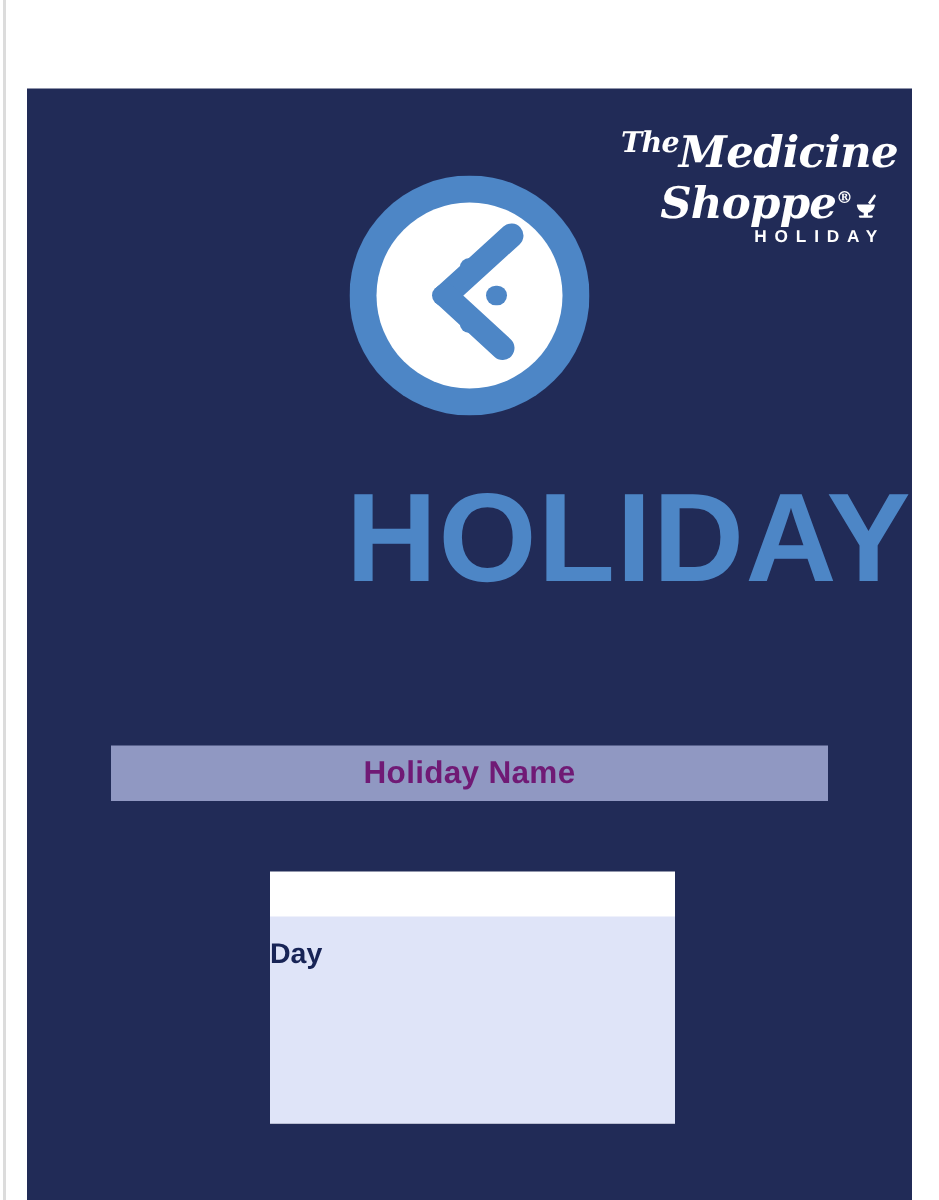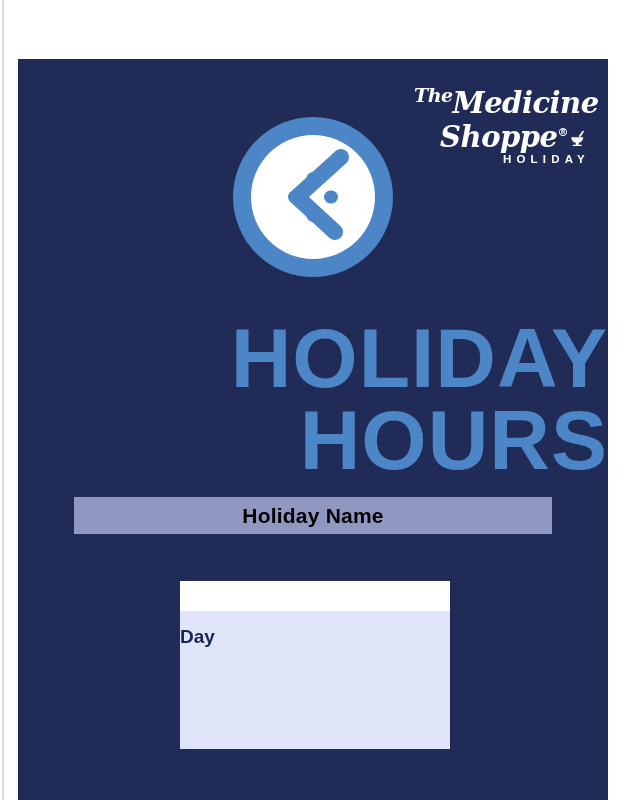--- a/index.html
+++ b/index.html
@@ -108,21 +108,21 @@
 
   
   .name-bar {
     position:absolute;
     left:56px; top:438px;
     width:478px; height:37px;
     background:#9098c2;
     display:flex; align-items:center; justify-content:center;
   }
   .name-bar-text {
-    color:#000000;
+    color:#701a75;
     font-family:"Liberation Sans", sans-serif;
     font-weight:bold;
     font-size:21px;
     letter-spacing:0.2px;
   }
 
   
   .details-card {
     position:absolute;
     left:162px; top:522px;
@@ -194,21 +194,20 @@
         <rect x="55" y="73.5" width="14" height="13" rx="6.5" fill="#4d86c6"></rect>
         <rect x="91" y="73.5" width="14" height="13" rx="6.5" fill="#4d86c6"></rect>
 
         <path d="M64 80 L108 40" stroke="#4d86c6" stroke-width="16" stroke-linecap="round" fill="none"></path>
         <path d="M64 80 L102 115" stroke="#4d86c6" stroke-width="16" stroke-linecap="round" fill="none"></path>
       </svg>
     </div>
 
     <div class="title-block">
       <div class="title-line">HOLIDAY</div>
-      <div class="title-line">HOURS</div>
     </div>
 
     <div class="name-bar">
       <span class="name-bar-text">Holiday Name</span>
     </div>
 
     <div class="details-card">
       <div class="card-body">
         <div class="card-day">Day</div>
       </div>

